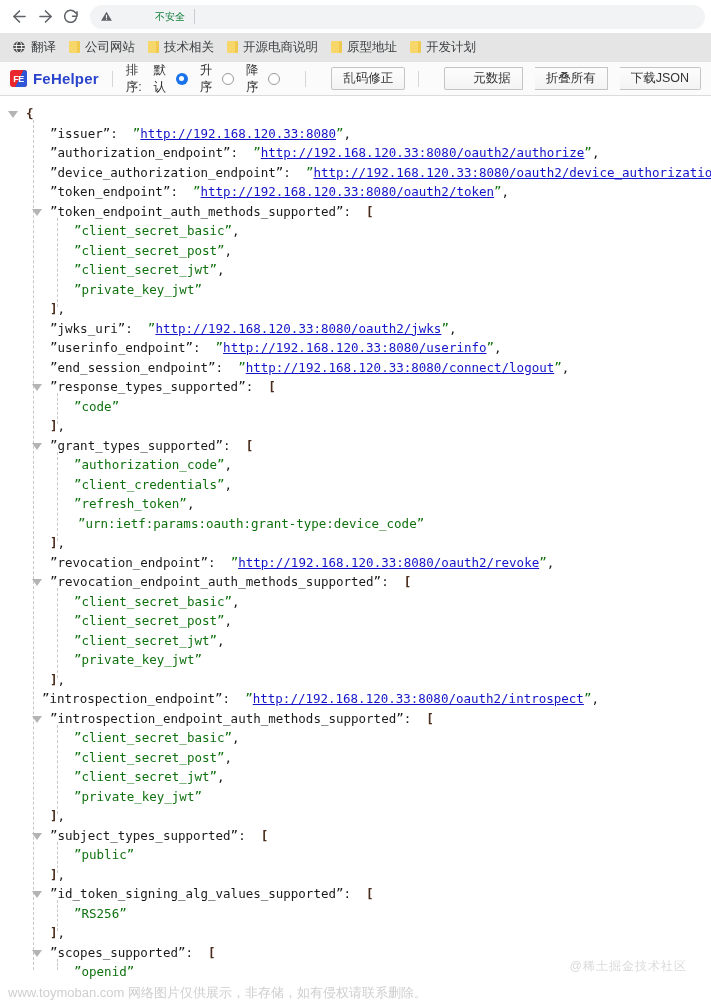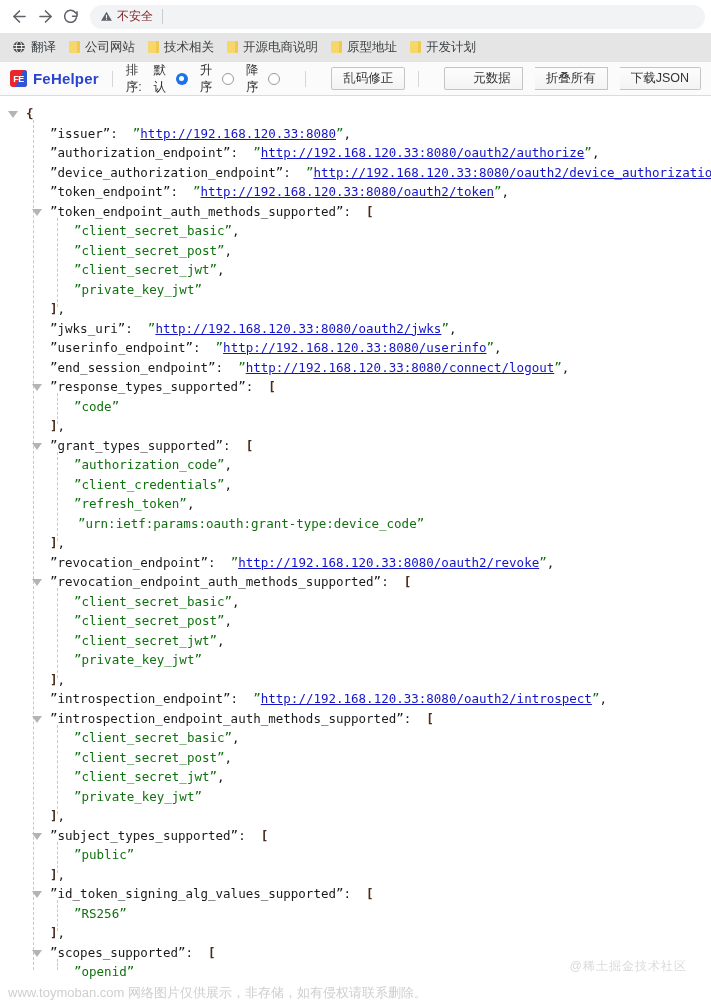--- a/index.html
+++ b/index.html
@@ -48,23 +48,24 @@
     min-width: 0;
   }
   .sec-warn {
     display: flex;
     align-items: center;
     gap: 4px;
     flex: 0 0 auto;
   }
   .sec-warn .warn-tri { display: block; }
   .sec-label {
-    font-size: 12px;
-    color: #7f1d1d;
+    font-size: 10px;
+    color: #15803d;
     white-space: nowrap;
+    margin-left: 38px;
   }
   .omni-sep {
     width: 1px;
     height: 15px;
     background: #c9ccce;
     margin: 0 9px;
     flex: 0 0 auto;
   }
   .omni-url {
     font-size: 13.5px;
@@ -486,21 +487,21 @@
     <div class="json-line" style="top: 534.5px; position: absolute; left: 0px;">
       <span style="position: absolute; left: 74px;"><span class="s">”client_secret_jwt”</span><span class="k">,</span></span>
     </div>
     <div class="json-line" style="top: 554px; position: absolute; left: 0px;">
       <span style="position: absolute; left: 74px;"><span class="s">”private_key_jwt”</span></span>
     </div>
     <div class="json-line" style="top: 573.5px; position: absolute; left: 0px;">
       <span style="position: absolute; left: 50px;"><span class="p">]</span><span class="k">,</span></span>
     </div>
     <div class="json-line" style="top: 593px; position: absolute; left: 0px;">
-      <span style="position: absolute; left: 50px;"><span class="k">”introspection_endpoint”:</span>&nbsp;&nbsp;<span class="q">”</span><span class="lnk">http://192.168.120.33:8080/oauth2/introspect</span><span class="q">”</span><span class="k">,</span></span>
+      <span style="position: absolute; left: 42px;"><span class="k">”introspection_endpoint”:</span>&nbsp;&nbsp;<span class="q">”</span><span class="lnk">http://192.168.120.33:8080/oauth2/introspect</span><span class="q">”</span><span class="k">,</span></span>
     </div>
     <div class="json-line" style="top: 612.5px; position: absolute; left: 0px;">
       <span class="tri" style="left: 32px;"></span>
       <span style="position: absolute; left: 50px;"><span class="k">”introspection_endpoint_auth_methods_supported”:</span>&nbsp;&nbsp;<span class="p">[</span></span>
     </div>
     <div class="json-line" style="top: 632px; position: absolute; left: 0px;">
       <span style="position: absolute; left: 74px;"><span class="s">”client_secret_basic”</span><span class="k">,</span></span>
     </div>
     <div class="json-line" style="top: 651.5px; position: absolute; left: 0px;">
       <span style="position: absolute; left: 74px;"><span class="s">”client_secret_post”</span><span class="k">,</span></span>

